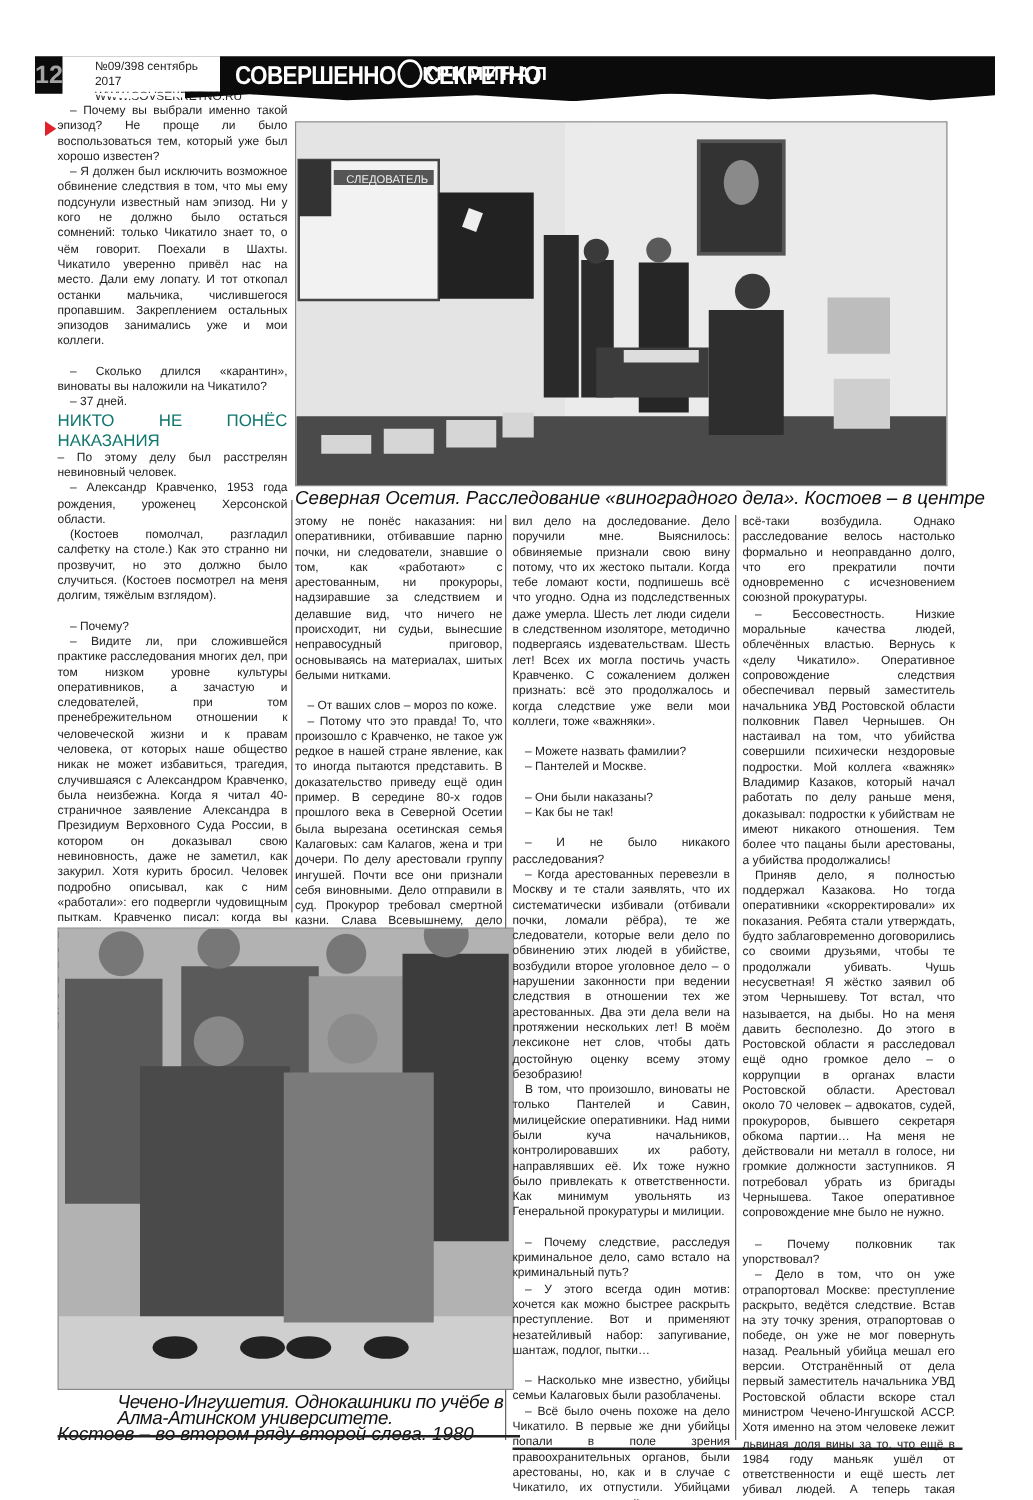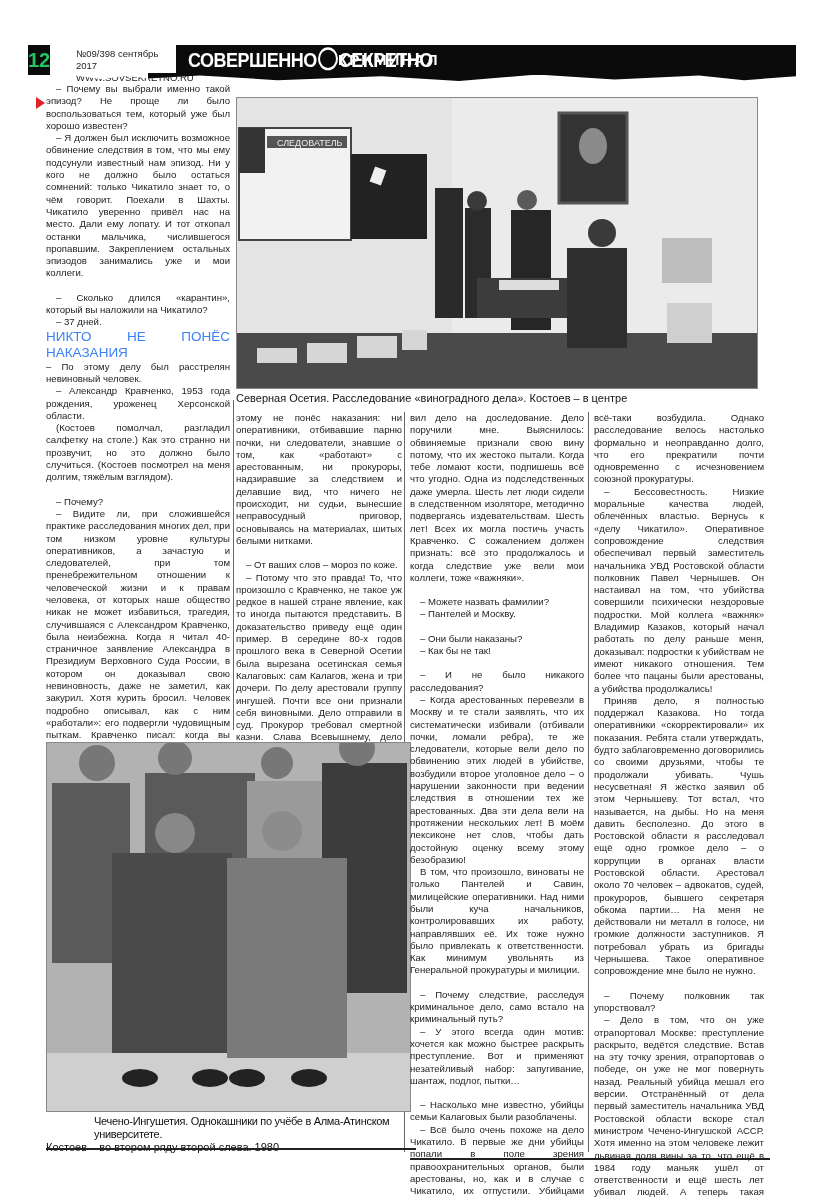--- a/index.html
+++ b/index.html
@@ -3,53 +3,53 @@
 <meta charset="utf-8">
 <style>
   html, body { margin: 0; padding: 0; background: #ffffff; }
   body { width: 826px; height: 1200px; position: relative; overflow: hidden;
          font-family: "Liberation Sans", sans-serif; color: #1a1a1a; }
 
   
   .masthead { position: absolute; left: 28px; top: 45px; width: 768px; height: 30px; background: #0b0b0b; }
   .masthead .torn { position: absolute; left: 120px; right: 0; bottom: -6px; height: 8px;
       background: linear-gradient(#0b0b0b, #0b0b0b); clip-path: polygon(0 0,100% 0,100% 40%,92% 90%,85% 30%,72% 80%,60% 20%,48% 100%,36% 40%,20% 90%,8% 30%,0 70%); }
-  .page-num { position: absolute; left: 0; top: 0; width: 22px; height: 30px; color: #22c55e;
+  .page-num { position: absolute; left: 0; top: 0; width: 22px; height: 30px; color: #a3a3a3;
       font-weight: bold; font-size: 20px; line-height: 30px; text-align: center; }
   .issue-box { position: absolute; left: 22px; top: 0; width: 126px; height: 30px; background: #fff;
       font-size: 9.5px; line-height: 12px; padding: 3px 0 0 26px; box-sizing: border-box; color: #222; }
   .issue-box .torn-bottom { position:absolute; left:0; right:0; bottom:-4px; height:5px; background:#fff;
       clip-path: polygon(0 0,100% 0,100% 30%,80% 90%,60% 40%,40% 100%,20% 30%,0 80%); }
   .brand { position: absolute; left: 160px; top: 0; height: 30px; line-height: 30px; color: #fff;
       font-weight: bold; font-size: 18px; letter-spacing: -0.5px; transform: scaleY(1.15); }
   .brand .globe { display:inline-block; width: 20px; height: 20px; border: 2px solid #fff; border-radius: 50%;
       vertical-align: middle; margin: 0 1px; position: relative; top:-2px; box-sizing: border-box; }
   .section { position: absolute; left: 310px; top: 0; line-height: 30px; color: #fff; font-size: 15px;
       font-weight: bold; letter-spacing: 2px; }
 
   
   .col { position: absolute; font-size: 9.6px; line-height: 12.3px; text-align: justify; color: #222;
          font-family: "Liberation Sans", sans-serif; }
   .col p { margin: 0; text-indent: 10px; }
   .col p.gap { margin-top: 12px; }
   .col p.noind { text-indent: 0; }
   .marker { position: absolute; left: 36px; top: 97px; width: 0; height: 0;
       border-top: 6px solid transparent; border-bottom: 6px solid transparent; border-left: 9px solid #e0202a; }
-  .subhead { font-size: 13.5px; line-height: 16px; margin: 14px 0 6px 0; text-indent: 0 !important; color:#3b82f6; }
+  .subhead { font-size: 13.5px; line-height: 16px; margin: 14px 0 6px 0; text-indent: 0 !important; color:#0f766e; }
 
   .vrule { position: absolute; width: 1px; background: #666; }
   .hrule { position: absolute; height: 2px; background: #222; }
 
   
   .photo { position: absolute; overflow: hidden; border: 1px solid #888; text-align: center; }
   .photo-office { left: 236px; top: 97px; width: 520px; height: 290px;
       background: linear-gradient(90deg, #d8d8d8 0%, #e6e6e6 40%, #ececec 55%, #e2e2e2 100%); }
   .photo-group { left: 46px; top: 742px; width: 363px; height: 368px;
       background: linear-gradient(180deg, #b5b5b5 0%, #9c9c9c 45%, #8a8a8a 80%, #bdbdbd 100%); }
-  .caption { position: absolute; font-size: 11px; line-height: 13px; color: #111; }
+  .caption { position: absolute; font-size: 15px; line-height: 13px; color: #111; font-style: italic; }
 </style>
 </head>
 <body>
 
 <div class="masthead">
   <div class="page-num">12</div>
   <div class="issue-box">
     <div>№09/398  сентябрь 2017</div>
     <div>WWW.SOVSEKRETNO.RU</div>
     <div class="torn-bottom"></div>
@@ -59,21 +59,21 @@
   </div>
   <div class="section">КРИМИНАЛ</div>
   <div class="torn"></div>
 </div>
 
 <div class="marker"></div>
 
 <div class="col" style="left:46px; top:83px; width:184px;">
   <p>– Почему вы выбрали именно такой эпизод? Не проще ли было воспользоваться тем, который уже был хорошо известен?</p>
   <p>– Я должен был исключить возможное обвинение следствия в том, что мы ему подсунули известный нам эпизод. Ни у кого не должно было остаться сомнений: только Чикатило знает то, о чём говорит. Поехали в Шахты. Чикатило уверенно привёл нас на место. Дали ему лопату. И тот откопал останки мальчика, числившегося пропавшим. Закреплением остальных эпизодов занимались уже и мои коллеги.</p>
-  <p class="gap">– Сколько длился «карантин», который вы наложили на Чикатило?</p>
+  <p class="gap">– Сколько длился «карантин», виноваты вы наложили на Чикатило?</p>
   <p>– 37 дней.</p>
   <p class="subhead">НИКТО НЕ ПОНЁС НАКАЗАНИЯ</p>
   <p class="noind">– По этому делу был расстрелян невиновный человек.</p>
   <p>– Александр Кравченко, 1953 года рождения, уроженец Херсонской области.</p>
   <p>(Костоев помолчал, разгладил салфетку на столе.) Как это странно ни прозвучит, но это должно было случиться. (Костоев посмотрел на меня долгим, тяжёлым взглядом).</p>
   <p class="gap">– Почему?</p>
   <p>– Видите ли, при сложившейся практике расследования многих дел, при том низком уровне культуры оперативников, а зачастую и следователей, при том пренебрежительном отношении к человеческой жизни и к правам человека, от которых наше общество никак не может избавиться, трагедия, случившаяся с Александром Кравченко, была неизбежна. Когда я читал 40-страничное заявление Александра в Президиум Верховного Суда России, в котором он доказывал свою невиновность, даже не заметил, как закурил. Хотя курить бросил. Человек подробно описывал, как с ним «работали»: его подвергли чудовищным пыткам. Кравченко писал: когда вы найдёте настоящего убийцу, вам будет стыдно за то, что расстреляли невиновного человека. Увы, стыдно никому не стало! Государство совершило преступление – лишило жизни невиновного человека, но ни один из причастных к</p>
 </div>
 
 <div class="vrule" style="left:233px; top:400px; height:330px;"></div>
@@ -149,21 +149,21 @@
   </svg>
 </div>
 <div class="caption" style="left:46px; top:1115px; width:370px;">
   <div style="letter-spacing:-0.3px;margin-left:48px;">Чечено-Ингушетия. Однокашники по учёбе в Алма-Атинском университете.</div>
   <div>Костоев – во втором ряду второй слева. 1980</div>
 </div>
 
 <div class="col" style="left:410px; top:412px; width:174px;">
   <p class="noind">вил дело на доследование. Дело поручили мне. Выяснилось: обвиняемые признали свою вину потому, что их жестоко пытали. Когда тебе ломают кости, подпишешь всё что угодно. Одна из подследственных даже умерла. Шесть лет люди сидели в следственном изоляторе, методично подвергаясь издевательствам. Шесть лет! Всех их могла постичь участь Кравченко. С сожалением должен признать: всё это продолжалось и когда следствие уже вели мои коллеги, тоже «важняки».</p>
   <p class="gap">– Можете назвать фамилии?</p>
-  <p>– Пантелей и Москву.</p>
+  <p>– Пантелей и Москве.</p>
   <p class="gap">– Они были наказаны?</p>
   <p>– Как бы не так!</p>
   <p class="gap">– И не было никакого расследования?</p>
   <p>– Когда арестованных перевезли в Москву и те стали заявлять, что их систематически избивали (отбивали почки, ломали рёбра), те же следователи, которые вели дело по обвинению этих людей в убийстве, возбудили второе уголовное дело – о нарушении законности при ведении следствия в отношении тех же арестованных. Два эти дела вели на протяжении нескольких лет! В моём лексиконе нет слов, чтобы дать достойную оценку всему этому безобразию!</p>
   <p>В том, что произошло, виноваты не только Пантелей и Савин, милицейские оперативники. Над ними были куча начальников, контролировавших их работу, направлявших её. Их тоже нужно было привлекать к ответственности. Как минимум увольнять из Генеральной прокуратуры и милиции.</p>
   <p class="gap">– Почему следствие, расследуя криминальное дело, само встало на криминальный путь?</p>
   <p>– У этого всегда один мотив: хочется как можно быстрее раскрыть преступление. Вот и применяют незатейливый набор: запугивание, шантаж, подлог, пытки…</p>
   <p class="gap">– Насколько мне известно, убийцы семьи Калаговых были разоблачены.</p>
   <p>– Всё было очень похоже на дело Чикатило. В первые же дни убийцы попали в поле зрения правоохранительных органов, были арестованы, но, как и в случае с Чикатило, их отпустили. Убийцами оказались родной племянник Калагова Кокаев и его приятель.</p>
 

